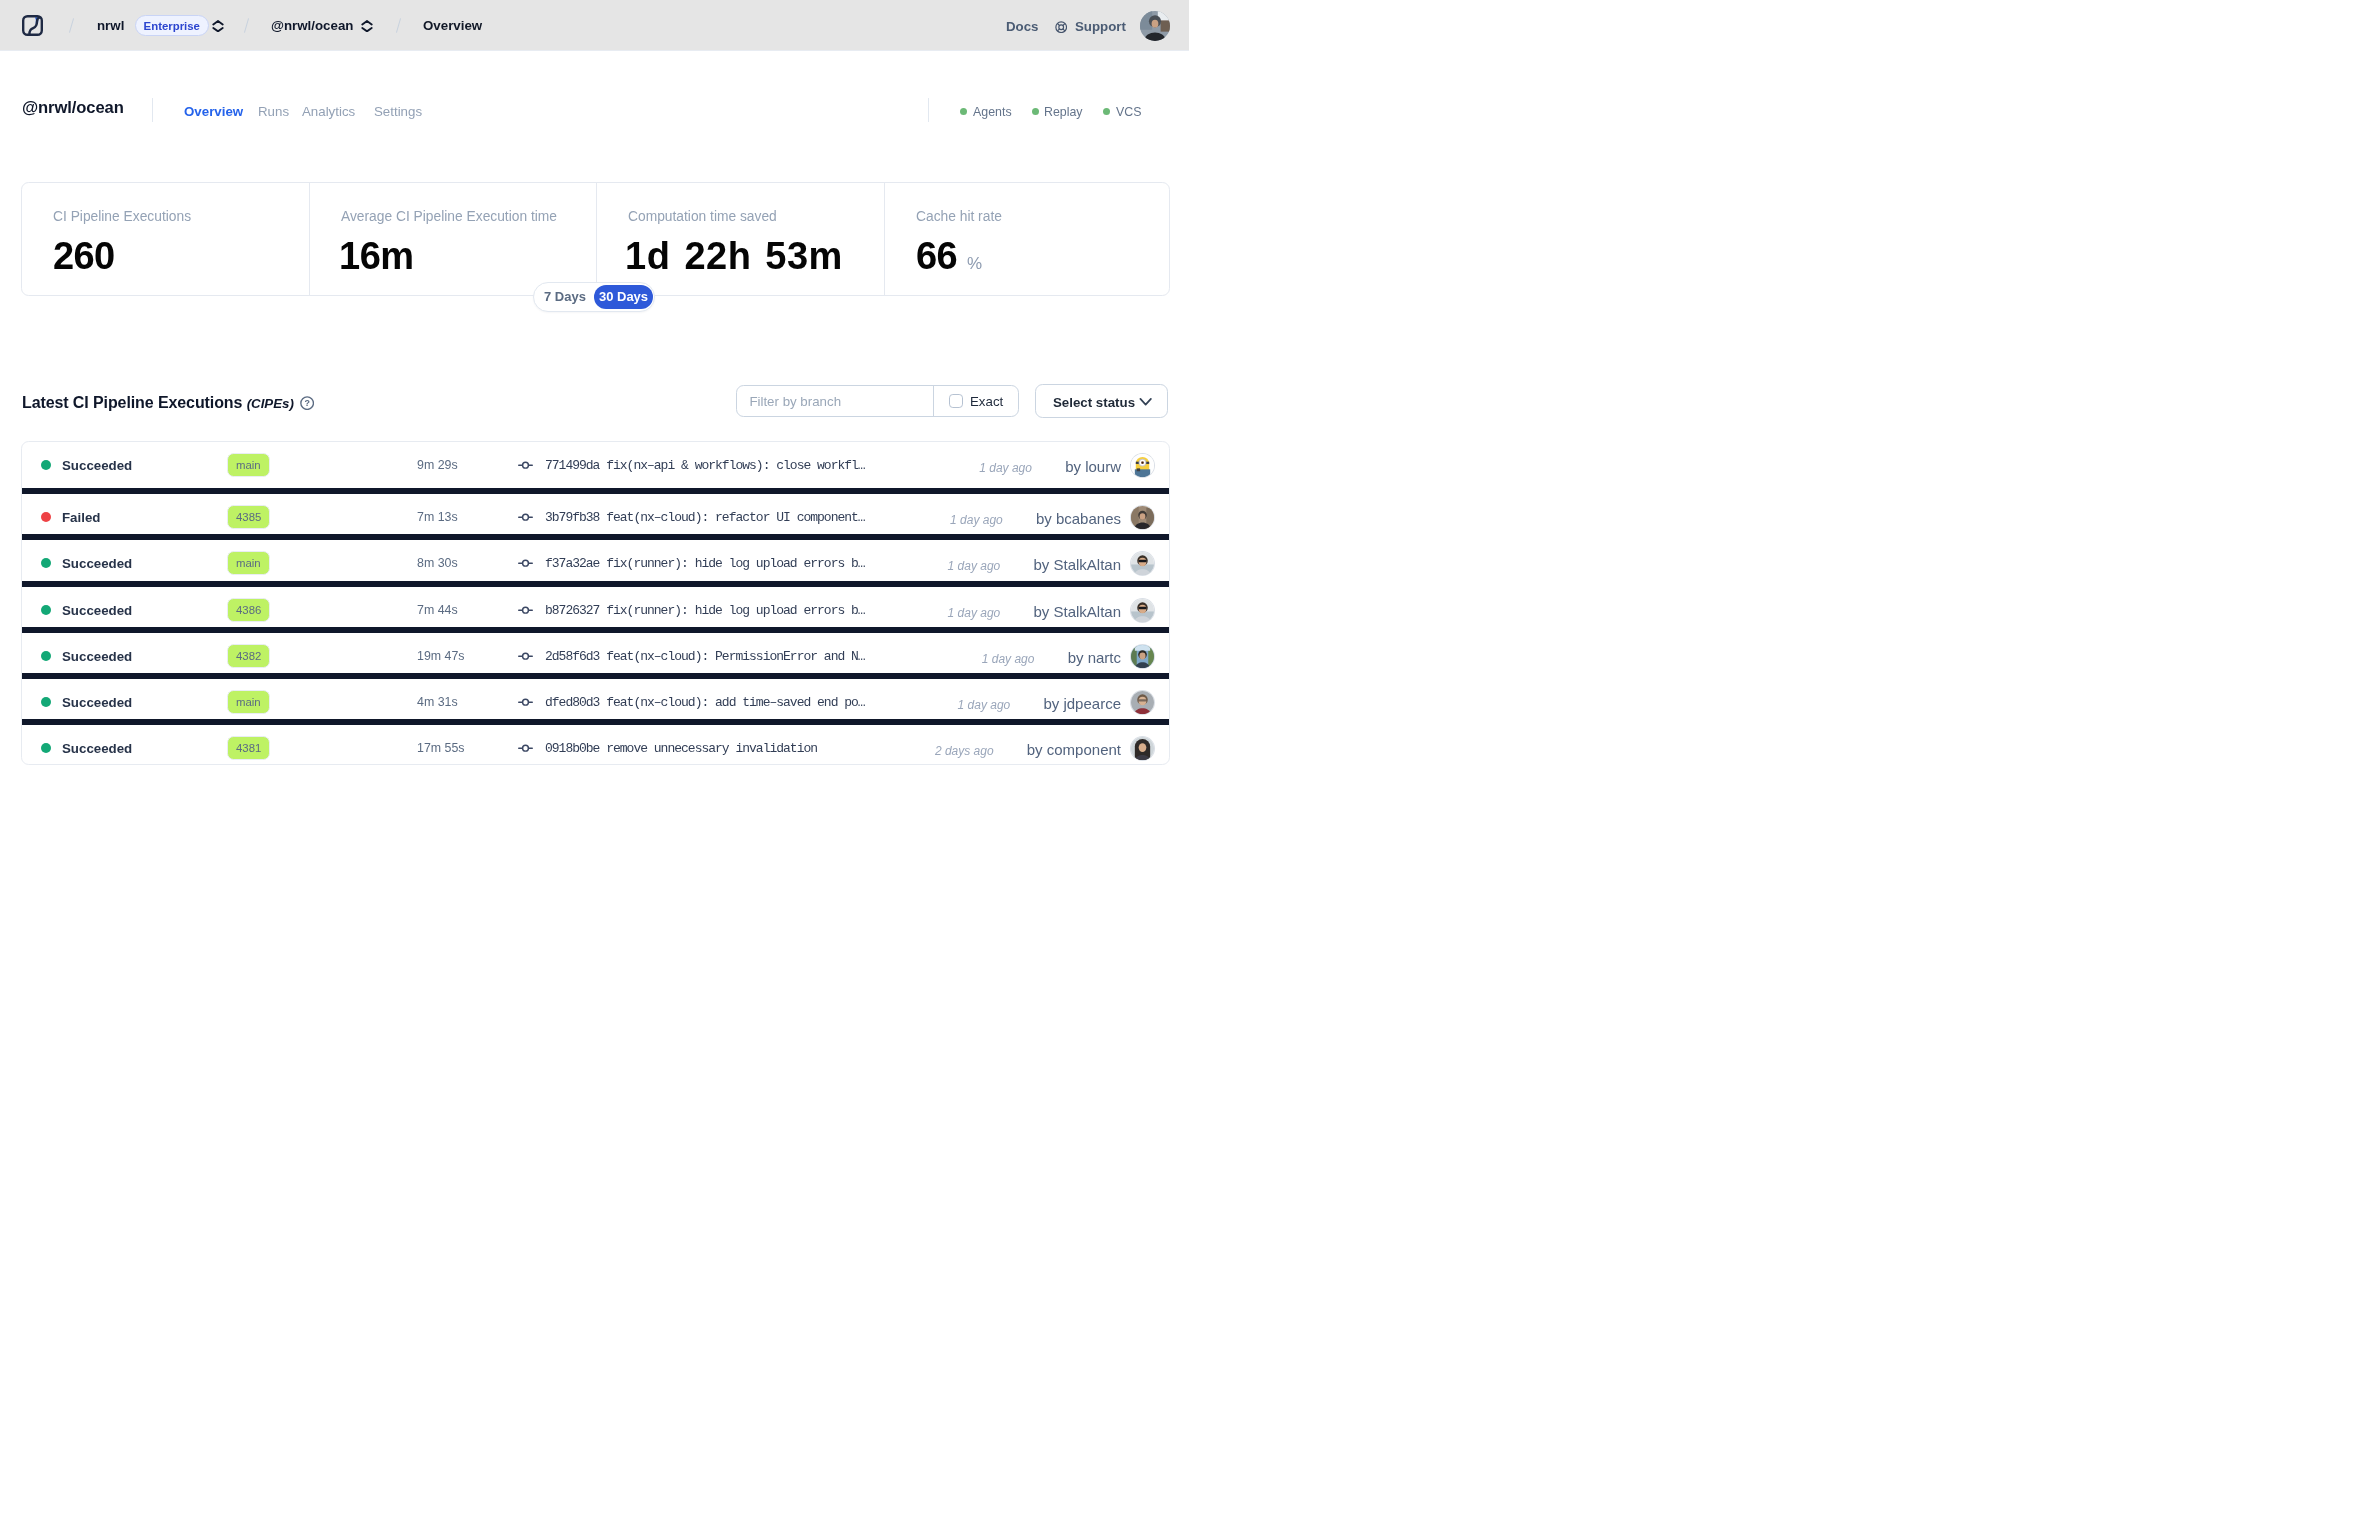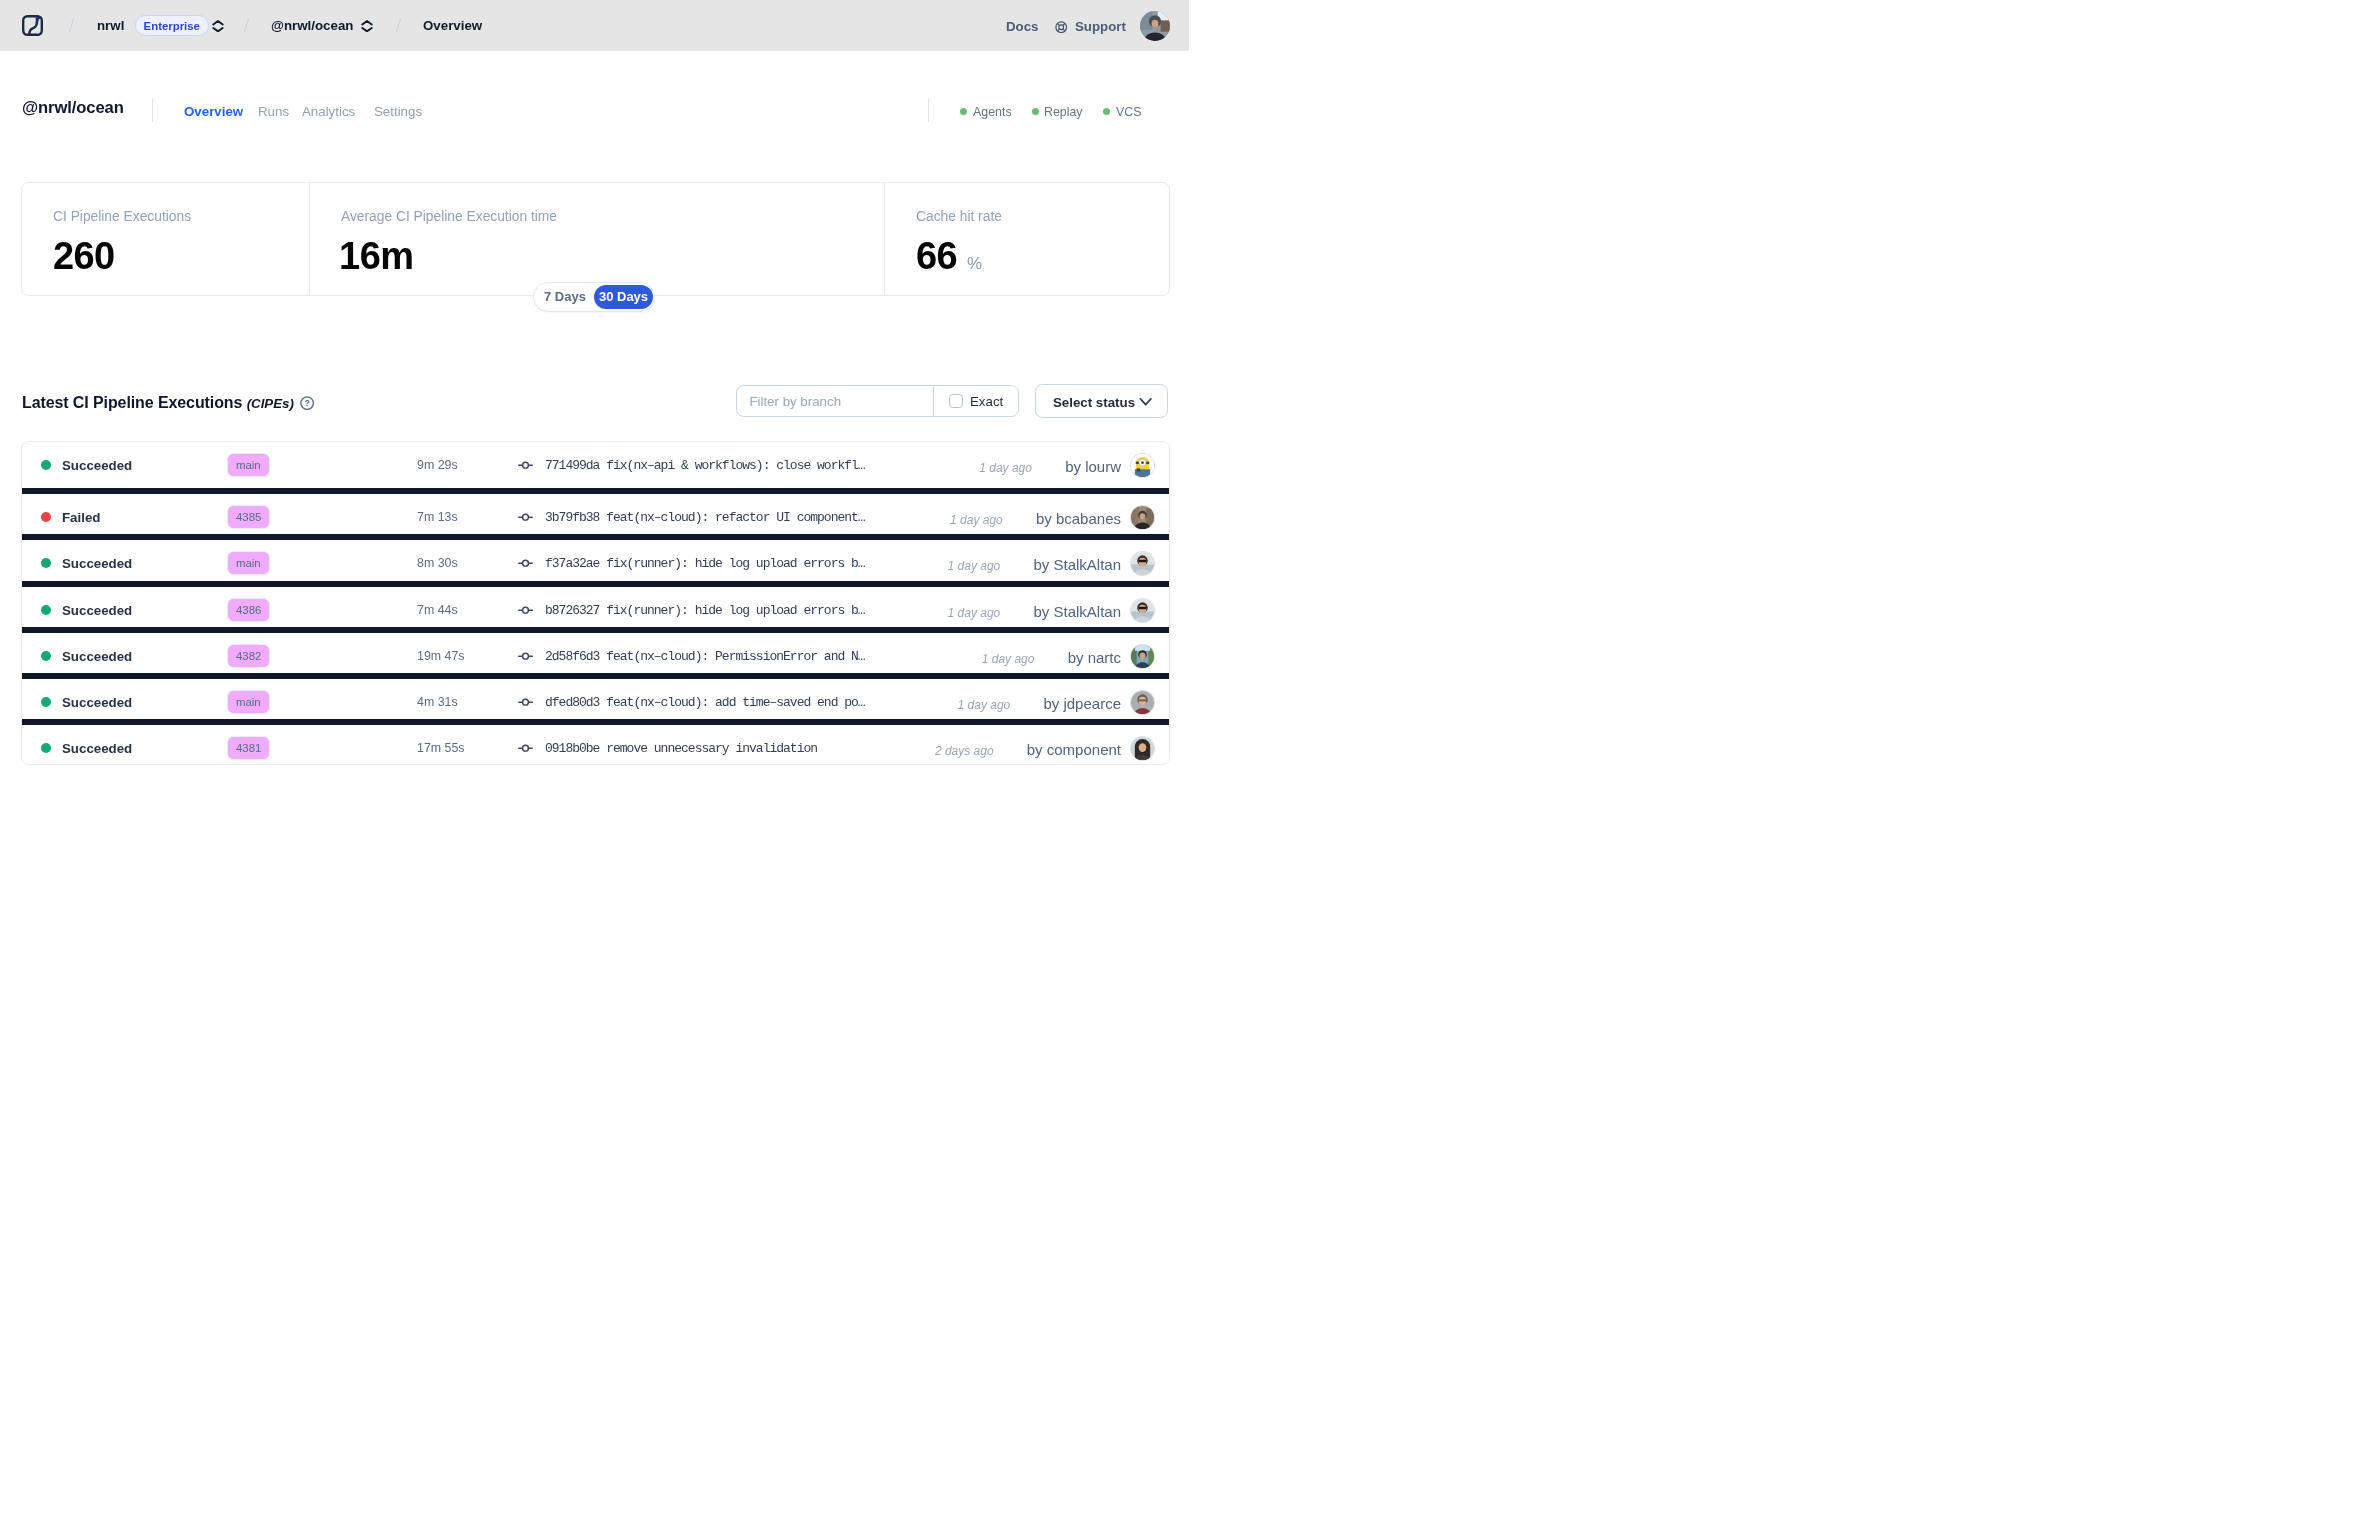--- a/index.html
+++ b/index.html
@@ -53,21 +53,21 @@
 #selbtn .t { position:absolute; left:17px; top:9.5px; font-size:13.3px; line-height:15px; font-weight:600; color:#1f2937; }
 
 
 #table { position:absolute; left:21px; top:441px; width:1149px; height:324px; border:1px solid #e7ebf1; border-radius:7.6px; background:#fff; }
 .row { position:absolute; left:0; width:1147px; height:46px; }
 .row + .row { border-top:6px solid #0f172a; }
 .dot { position:absolute; left:19px; top:18px; width:10px; height:10px; border-radius:50%; }
 .dot.g { background:#13a876; }
 .dot.r { background:#ee4245; }
 .status { position:absolute; left:40px; top:15.7px; font-size:13.3px; line-height:15px; font-weight:600; color:#273349; }
-.badge { position:absolute; left:205px; top:11px; height:24px; line-height:22px; padding:0 8px; border-radius:6.7px; background:#f0abfc; border:1px solid #e9edf3; font-size:11.4px; color:#5b6b82; }
+.badge { position:absolute; left:205px; top:11px; height:24px; line-height:22px; padding:0 8px; border-radius:6.7px; background:#bef264; border:1px solid #e9edf3; font-size:11.4px; color:#5b6b82; }
 .dur { position:absolute; left:395px; top:16px; font-size:12.4px; line-height:14.3px; color:#5b6b82; }
 .cicon { position:absolute; left:496px; top:16.6px; }
 .commit { position:absolute; left:523px; top:16.6px; font-family:"Liberation Mono", monospace; font-size:13px; line-height:14.3px; letter-spacing:-1px; color:#323e56; white-space:nowrap; }
 .when { position:absolute; right:48px; top:16px; white-space:nowrap; text-align:right; }
 .when .ago { font-style:italic; color:#9aa6ba; font-size:12px; }
 .when .by { color:#52637e; font-size:15px;padding-left:29px; }
 .rava { position:absolute; right:15px; top:12px; width:23px; height:23px; border-radius:50%; overflow:hidden; box-shadow:0 0 0 1px rgba(148,163,184,0.35); }
 </style>
 </head>
 <body>
@@ -130,20 +130,24 @@
 
 <div id="cards">
   <div class="cell" style="left:0;width:287px">
     <div class="clabel">CI Pipeline Executions</div>
     <div class="cnum">260</div>
   </div>
   <div class="cell" style="left:287px;width:287px">
     <div class="clabel">Average CI Pipeline Execution time</div>
     <div class="cnum" style="margin-left:-1.9px">16m</div>
   </div>
+  <div class="cell" style="left:574px;width:287px">
+    <div class="clabel">Computation time saved</div>
+    <div class="cnum" style="margin-left:-2.9px; letter-spacing:0.5px; word-spacing:2.9px">1d 22h 53m</div>
+  </div>
   <div class="cell" style="left:862px;width:285px">
     <div class="clabel">Cache hit rate</div>
     <div class="cnum">66 <span class="pct">%</span></div>
   </div>
 </div>
 <div id="toggle">
   <div id="tg7">7 Days</div>
   <div id="tg30">30 Days</div>
 </div>
 

